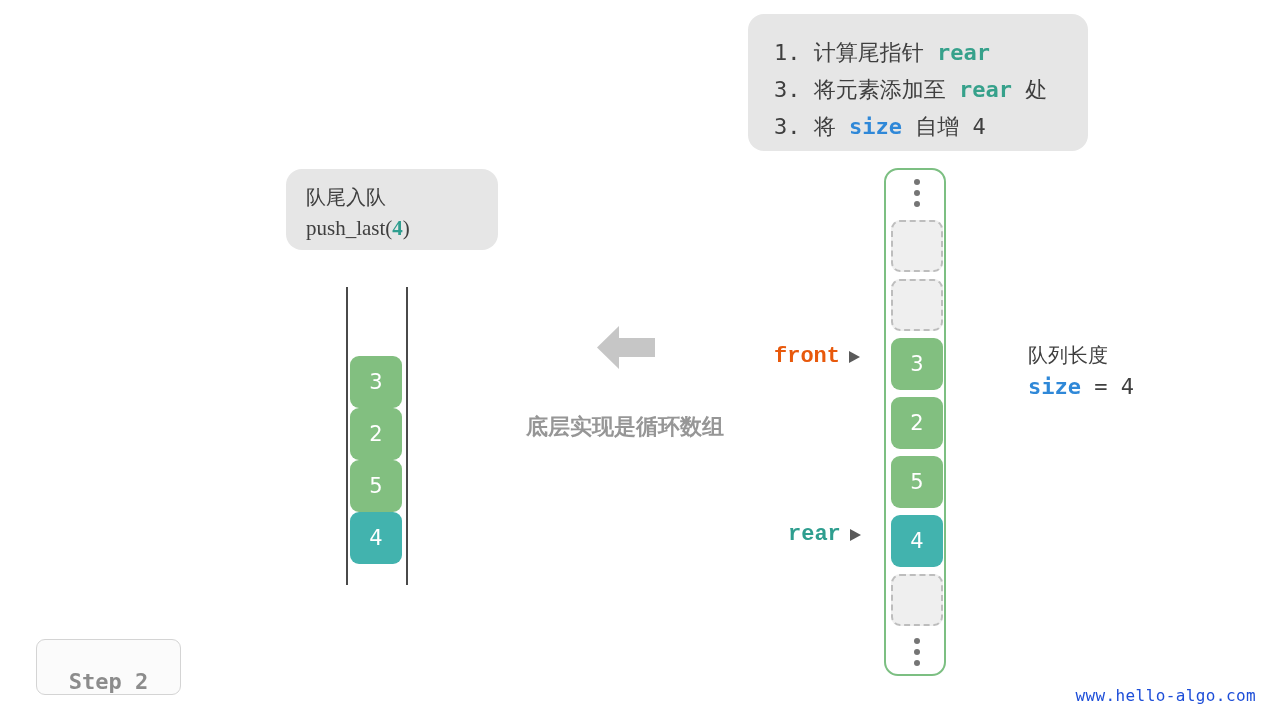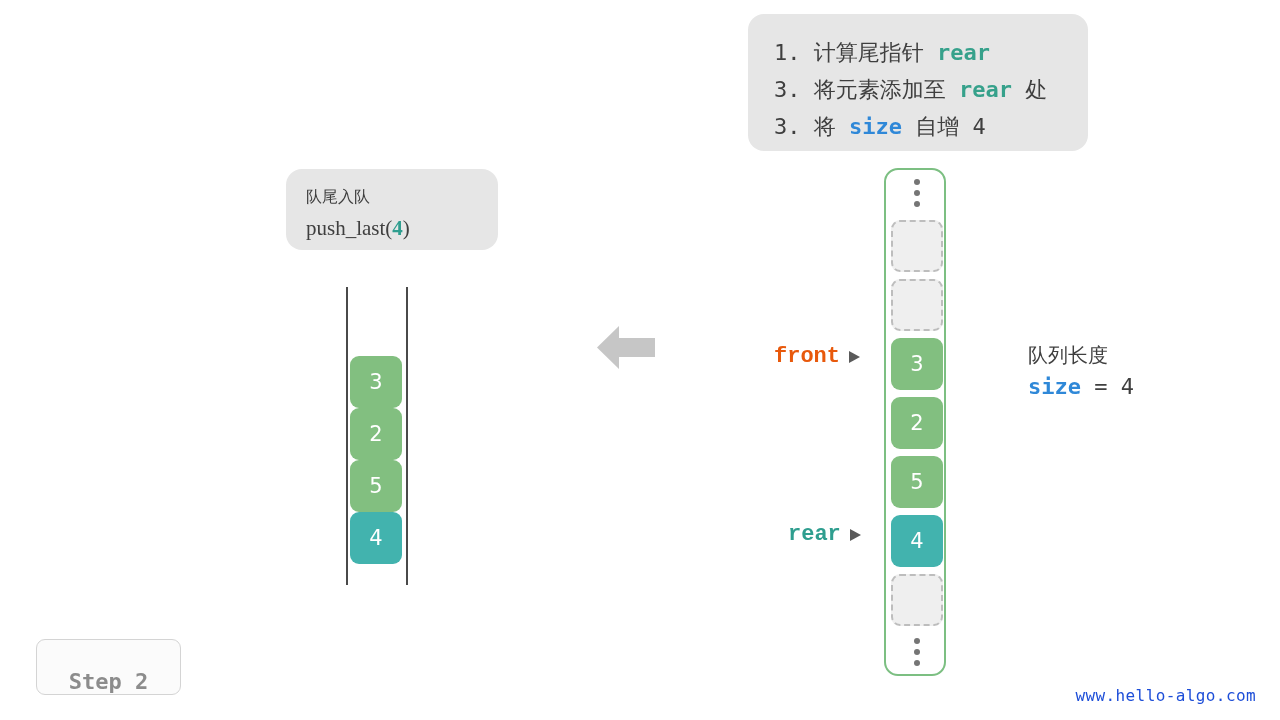--- a/index.html
+++ b/index.html
@@ -52,21 +52,21 @@
 
   
   #operation-panel {
     left: 286px;
     top: 169px;
     width: 212px;
     height: 81px;
     padding: 12px 0 0 20px;
   }
   .op-line-cn {
-    font-size: 16px;
+    font-size: 20px;
     color: #3f3f3f;
     line-height: 32px;
   }
   .op-line-code {
     font-family: Liberation Serif, serif;
     font-size: 21px;
     color: #3f3f3f;
     line-height: 30px;
     white-space: pre;
   }
@@ -285,20 +285,21 @@
       <div class="cell green">5</div>
       <div class="cell teal">4</div>
     </div>
   </div>
 
   <svg id="flow-arrow" viewBox="0 0 58 51">
     <polygon points="0,25.5 22,4 22,16 58,16 58,35 22,35 22,47" fill="#c6c6c6"></polygon>
   </svg>
 
   <div id="center-note">
+    <div>底层实现是循环数组</div>
   </div>
 
   <div class="pointer" id="pointer-front">
     <span>front</span>
     <span class="ptr-arrow"></span>
   </div>
   <div class="pointer" id="pointer-rear">
     <span>rear</span>
     <span class="ptr-arrow"></span>
   </div>

